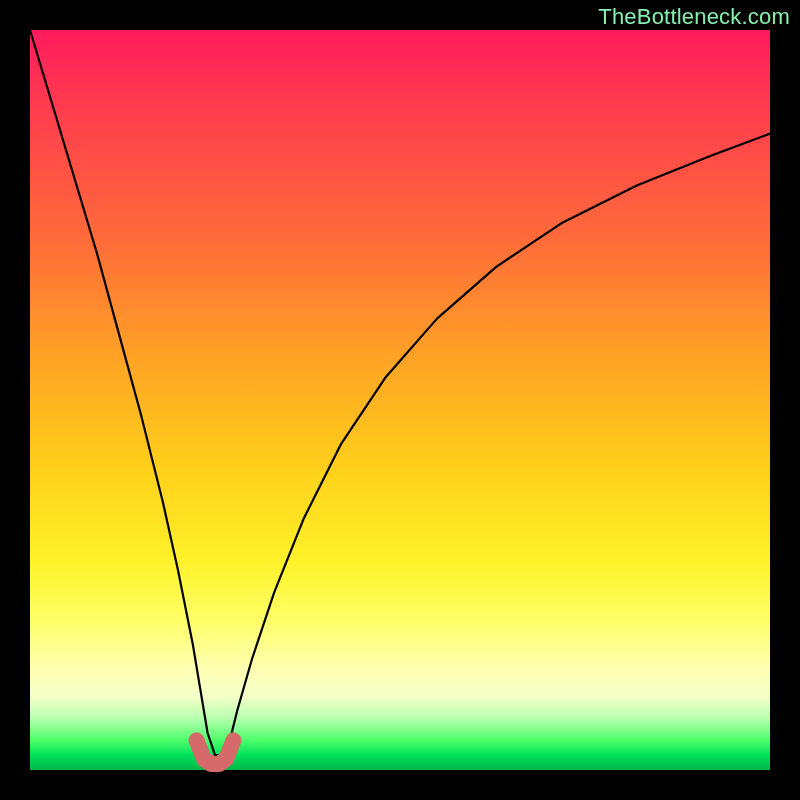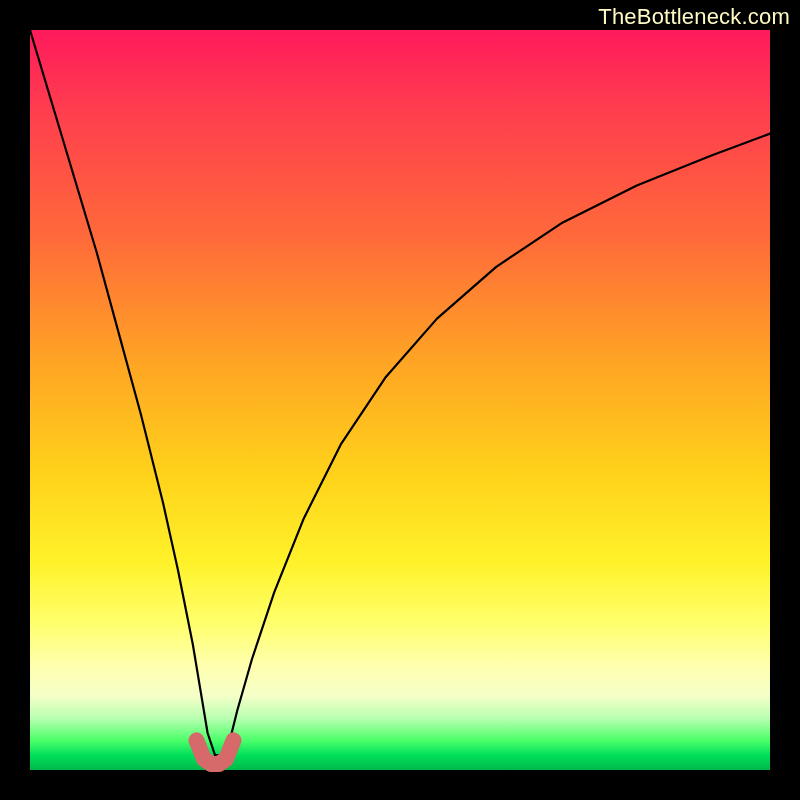--- a/index.html
+++ b/index.html
@@ -38,21 +38,21 @@
       #b8ffb0 93%,
       #4cff6a 96%,
       #00e05a 98%,
       #00b84a 100%
     );
   }
   .watermark {
     position: absolute;
     top: 4px;
     right: 10px;
-    color: #fef9c3;
+    color: #86efac;
     font-size: 22px;
     letter-spacing: 0.2px;
     font-weight: 500;
     user-select: none;
   }
   svg.curve {
     position: absolute;
     left: 0;
     top: 0;
     width: 740px;

